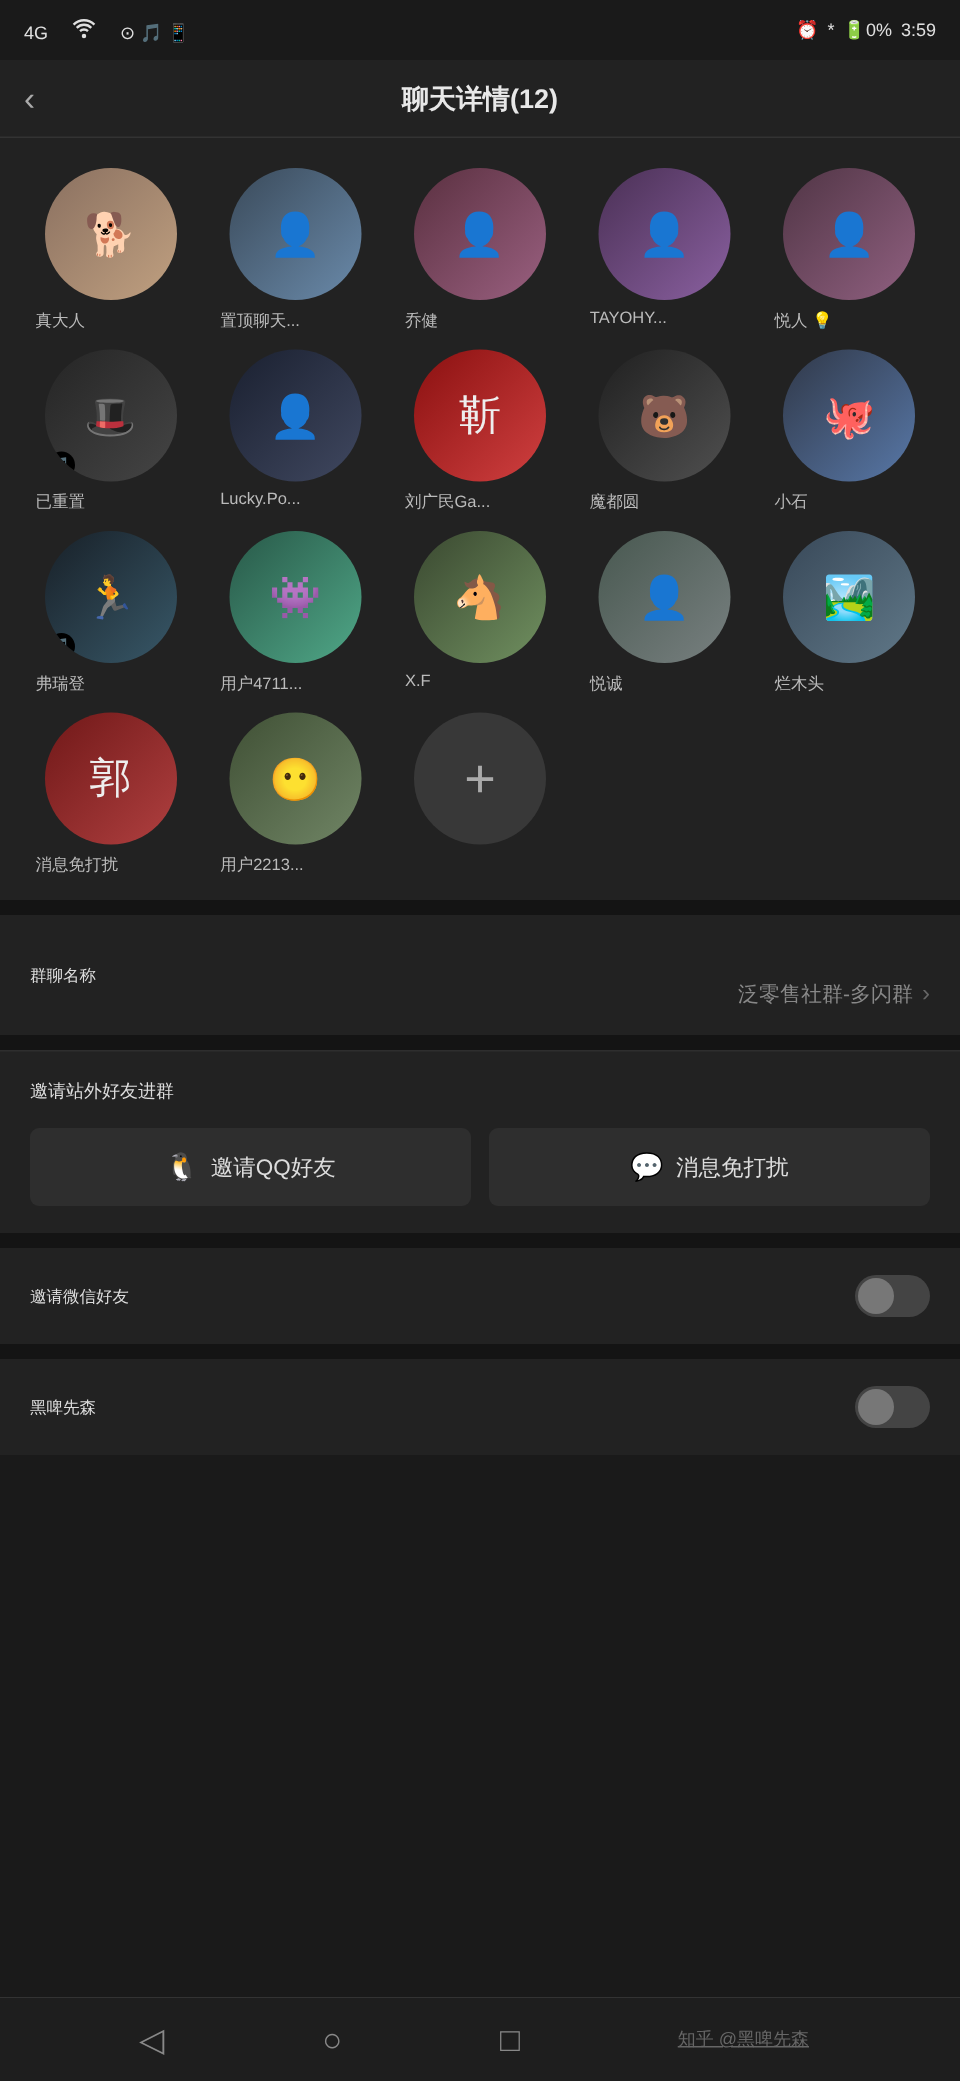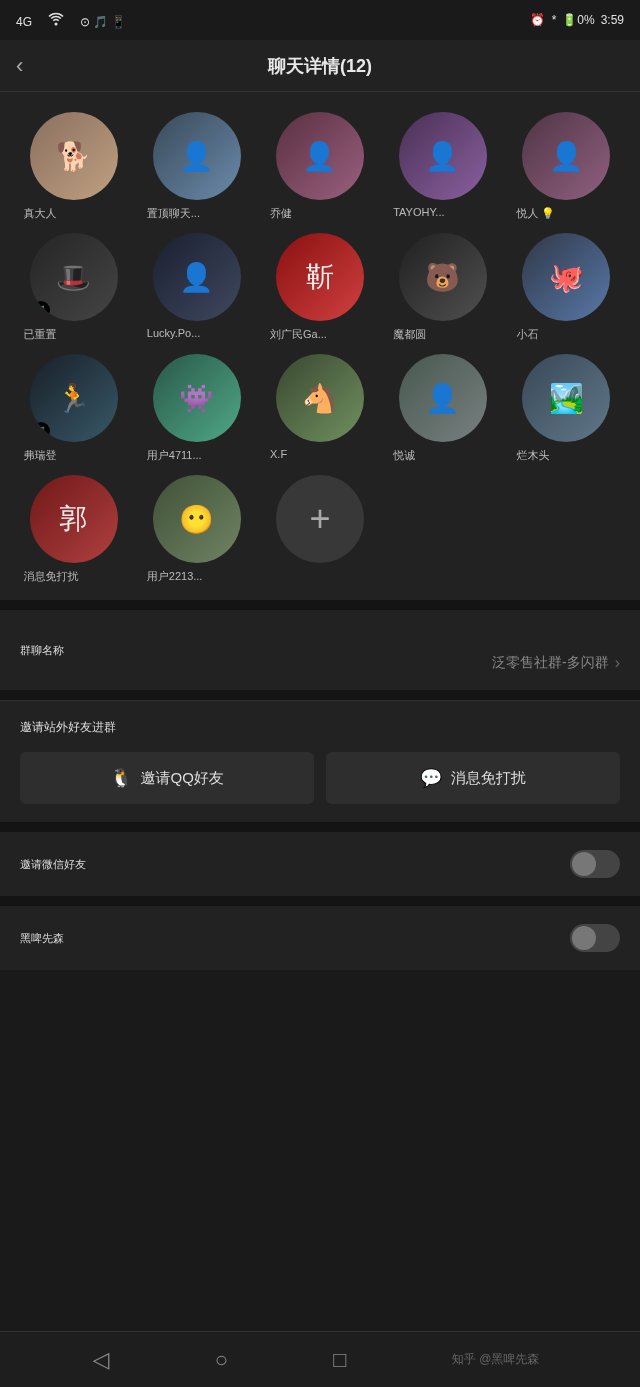--- a/index.html
+++ b/index.html
@@ -209,20 +209,21 @@
     .nav-btn {
       font-size: 22px;
       color: #888;
       cursor: pointer;
     }
     .watermark {
       font-size: 12px;
       color: #666;
       text-align: left;
       padding-right: 8px;
+      text-decoration: underline;
     }
   </style>
 </head>
 <body>
 
 <div class="status-bar">
   <div class="status-left">
     <span>4G</span>
     <span>
       <svg width="16" height="14" viewBox="0 0 16 14" fill="currentColor">

